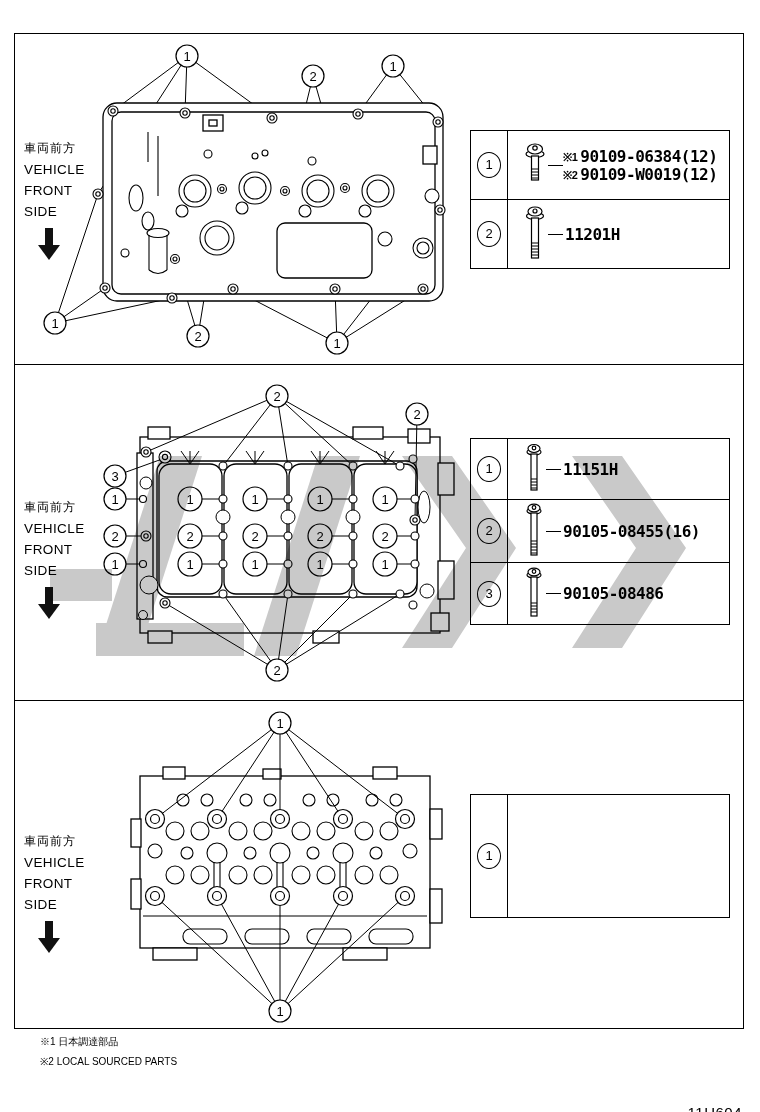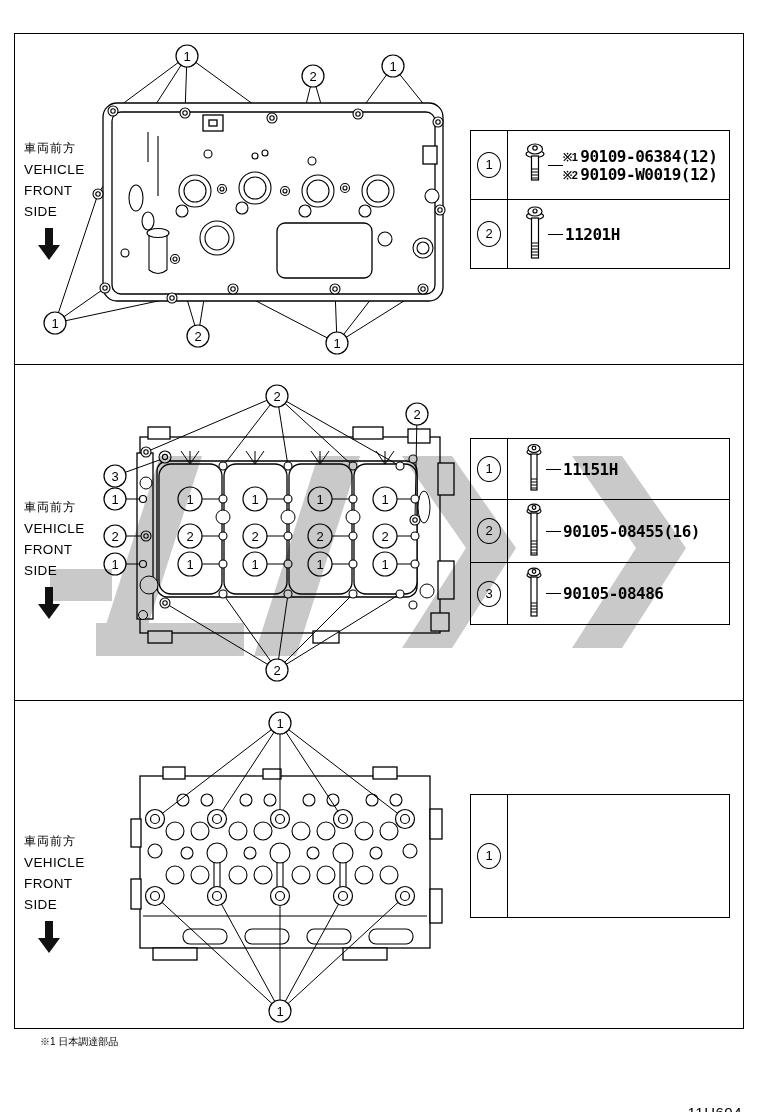--- a/index.html
+++ b/index.html
@@ -520,15 +520,16 @@
           <div class="pnum">
               <span class="co">1</span>
             </div>
         </div>
       </div>
     </div>
   </div>
 
   <div class="footer">
     <div>※1 日本調達部品</div>
+    <div>※2 LOCAL SOURCED PARTS</div>
   </div>
   <div class="pagecode">11H604</div>
 </div>
 
 </body></html>

